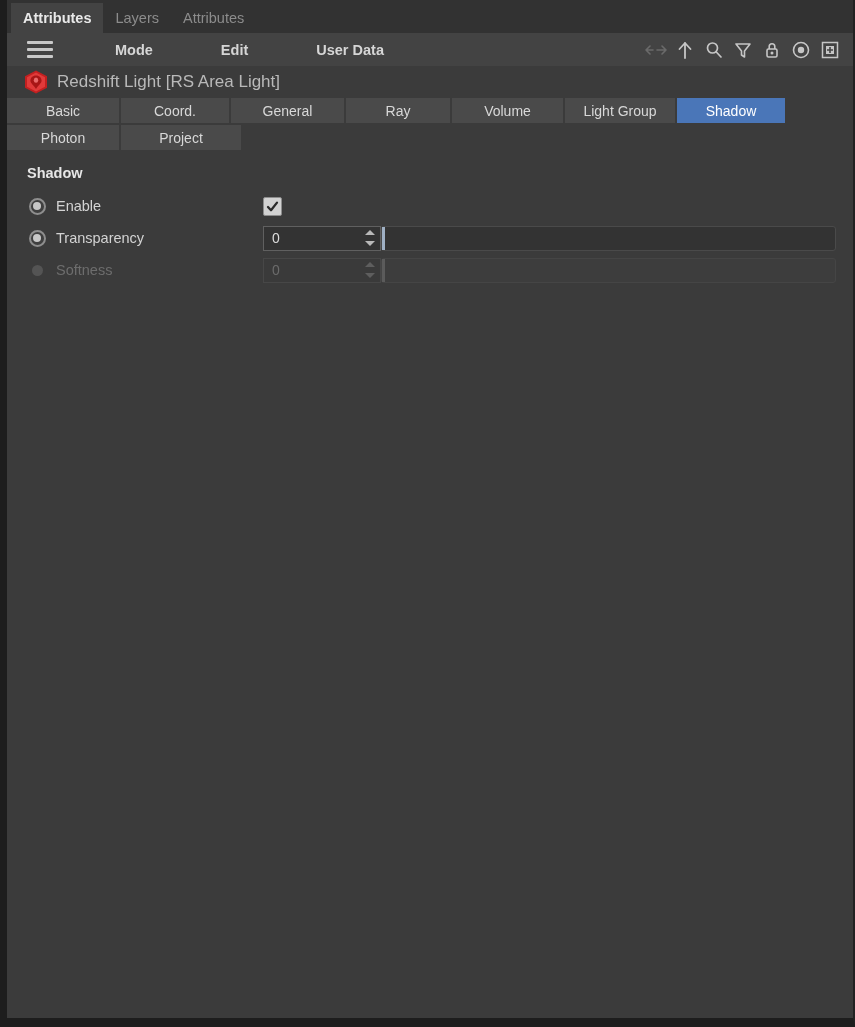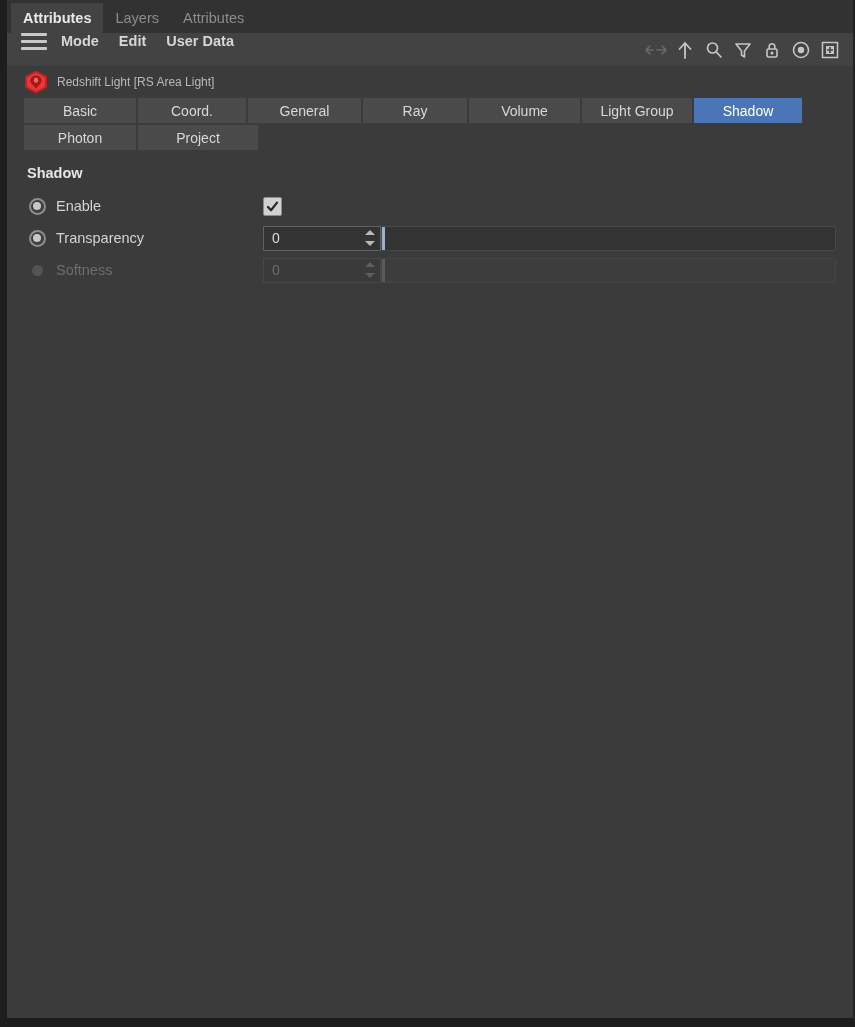--- a/index.html
+++ b/index.html
@@ -24,22 +24,22 @@
   .panel-tab{
     font-size:14.5px;color:#8c8c8c;padding:7px 12px 7px 12px;
     line-height:16px;cursor:default;white-space:nowrap;
   }
   .panel-tab.active{
     background:#434343;color:#e9e9e9;font-weight:bold;
   }
 
   
   .menubar{
-    height:33px;background:#434343;display:flex;align-items:flex-start;
-    padding:0 8px 0 14px;box-sizing:border-box;position:relative;
+    height:33px;background:#434343;display:flex;align-items:center;
+    padding:0 8px 0 20px;box-sizing:border-box;position:relative;gap:48px;
   }
   .hamburger{
     width:26px;height:17px;display:flex;flex-direction:column;
     justify-content:space-between;margin-right:14px;cursor:pointer;
   }
   .hamburger i{display:block;height:3px;background:#c9c9c9;border-radius:1px;}
   .menu-item{
     font-size:14.5px;color:#d6d6d6;font-weight:bold;margin-right:20px;
     cursor:default;white-space:nowrap;
   }
@@ -53,24 +53,24 @@
   }
   .ticon svg{display:block;}
   .ticon.dim svg{opacity:.55;}
 
   
   .obj-header{
     height:32px;display:flex;align-items:center;padding-left:16px;
     background:#3b3b3b;
   }
   .rs-logo{width:26px;height:26px;margin-right:8px;flex:none;}
-  .obj-title{font-size:12px;color:#b9b9b9;white-space:nowrap;}
-
-  
-  .tabrows{padding-left:17px;background:#3b3b3b;}
+  .obj-title{font-size:17px;color:#b9b9b9;white-space:nowrap;}
+
+  
+  .tabrows{background:#3b3b3b;}
   .tabrow{display:flex;height:25px;margin-bottom:2px;}
   .atab{
     background:#4a4a4a;color:#d8d8d8;font-size:14px;
     display:flex;align-items:center;justify-content:center;
     margin-right:2px;box-sizing:border-box;cursor:pointer;
     white-space:nowrap;
   }
   .atab.active{background:#4a76b8;color:#ffffff;}
 
   

